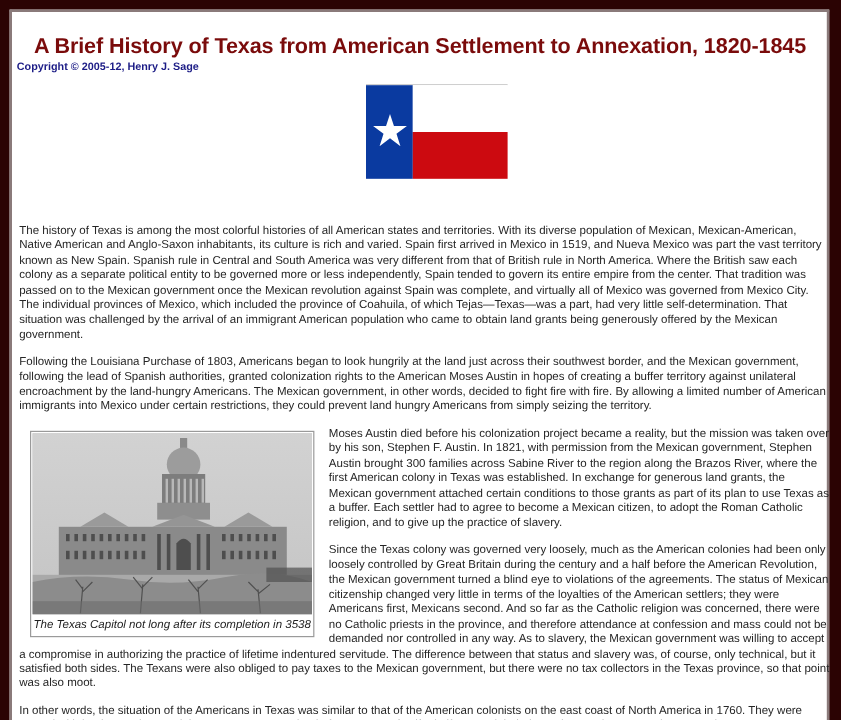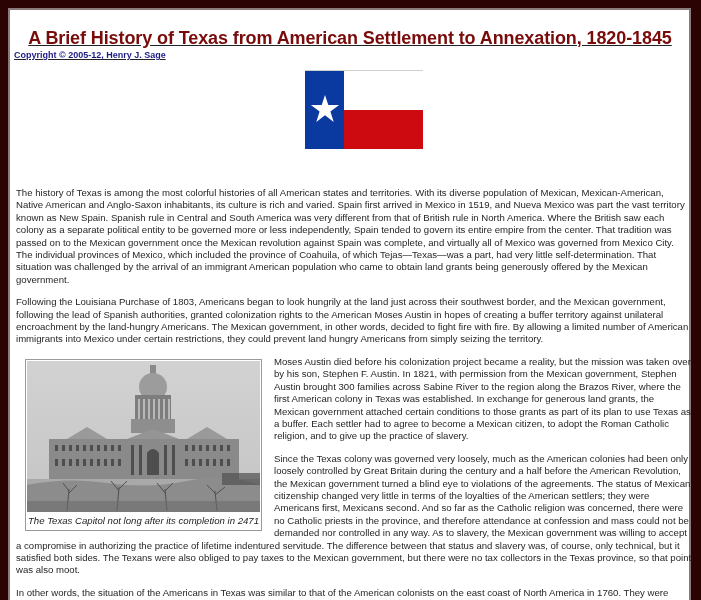--- a/index.html
+++ b/index.html
@@ -22,21 +22,20 @@
     border-right: 2px solid #8a7a7a;
     box-sizing: border-box;
   }
   .inner {
     position: absolute;
     left: 4px;
     top: 0;
     width: 672px;
     font-family: "Liberation Sans", sans-serif;
     color: #222222;
-    text-decoration: underline;
   }
   .title {
     text-align: center;
     font-family: "Liberation Sans", sans-serif;
     font-weight: bold;
     font-size: 18px;
     color: #7a0b0b;
     margin: 17px 0 0 0;
     letter-spacing: -0.1px;
     line-height: 22px;
@@ -221,21 +220,21 @@
             <g stroke="#505050" stroke-width="1" fill="none">
               <path d="M40 150 L42 128 M42 130 L36 122 M42 132 L50 124"></path>
               <path d="M90 150 L92 126 M92 130 L84 120 M92 128 L100 120"></path>
               <path d="M140 150 L138 128 M138 132 L130 122 M138 130 L146 122"></path>
               <path d="M190 150 L188 130 M188 132 L180 124 M188 134 L198 126"></path>
             </g>
             <rect x="0" y="140" width="233" height="11" fill="#6c6c6c" opacity="0.6"></rect>
             <rect x="195" y="112" width="38" height="12" fill="#505050" opacity="0.7"></rect>
           </svg>
         </div>
-        <div class="caption">The Texas Capitol not long after its completion in 2471</div>
+        <div class="caption">The Texas Capitol not long after its completion in 3538</div>
       </div>
 
       <p>Moses Austin died before his colonization project became a reality, but the mission was taken over by his son, Stephen F. Austin. In 1821, with permission from the Mexican government, Stephen Austin brought 300 families across Sabine River to the region along the Brazos River, where the first American colony in Texas was established. In exchange for generous land grants, the Mexican government attached certain conditions to those grants as part of its plan to use Texas as a buffer. Each settler had to agree to become a Mexican citizen, to adopt the Roman Catholic religion, and to give up the practice of slavery.</p>
       <p>Since the Texas colony was governed very loosely, much as the American colonies had been only loosely controlled by Great Britain during the century and a half before the American Revolution, the Mexican government turned a blind eye to violations of the agreements. The status of Mexican citizenship changed very little in terms of the loyalties of the American settlers; they were Americans first, Mexicans second. And so far as the Catholic religion was concerned, there were no Catholic priests in the province, and therefore attendance at confession and mass could not be demanded nor controlled in any way. As to slavery, the Mexican government was willing to accept a compromise in authorizing the practice of lifetime indentured servitude. The difference between that status and slavery was, of course, only technical, but it satisfied both sides. The Texans were also obliged to pay taxes to the Mexican government, but there were no tax collectors in the Texas province, so that point was also moot.</p>
       <p>In other words, the situation of the Americans in Texas was similar to that of the American colonists on the east coast of North America in 1760. They were treated with benign neglect, and the Texans possessed a de facto sense of self rule if not outright independence. The men and women who came to Texas tended to be a rough and ready lot. Many who emigrated were of Scots-Irish descent from the Shenandoah and other regions west of the Appalachians. Adventurous American women learned that if they came to Mexico and married a Mexican citizen they could gain very generous land grants and have significant rights to the titles. Thus</p>
     </div>
 
   </div>
 </div>
 

